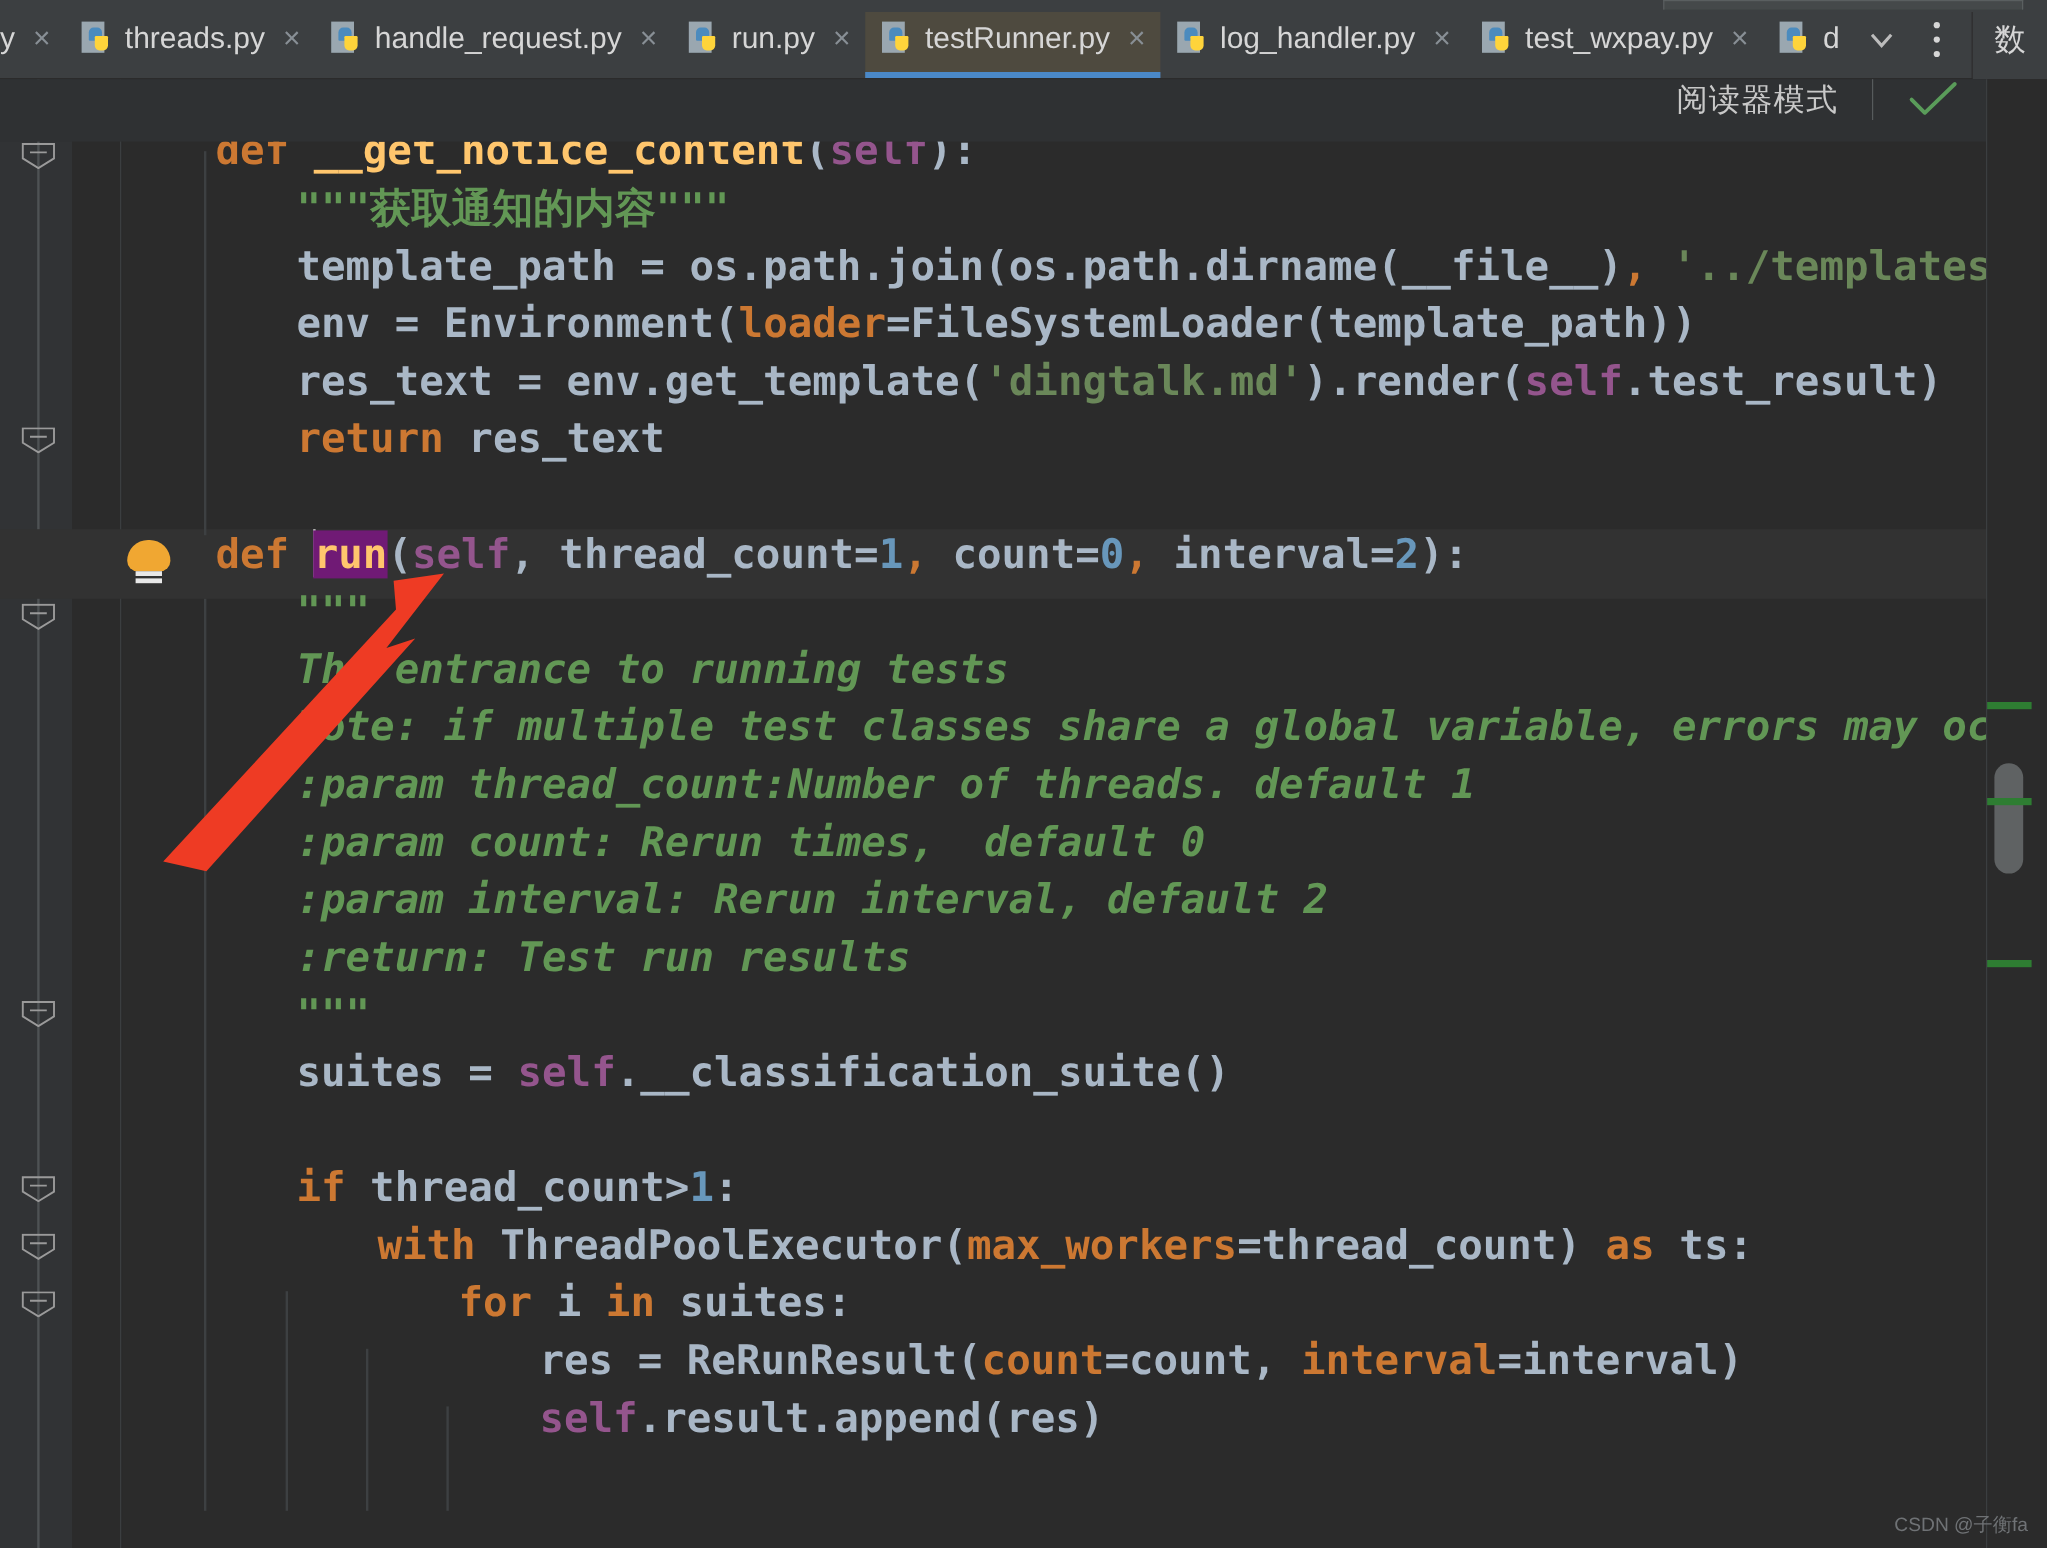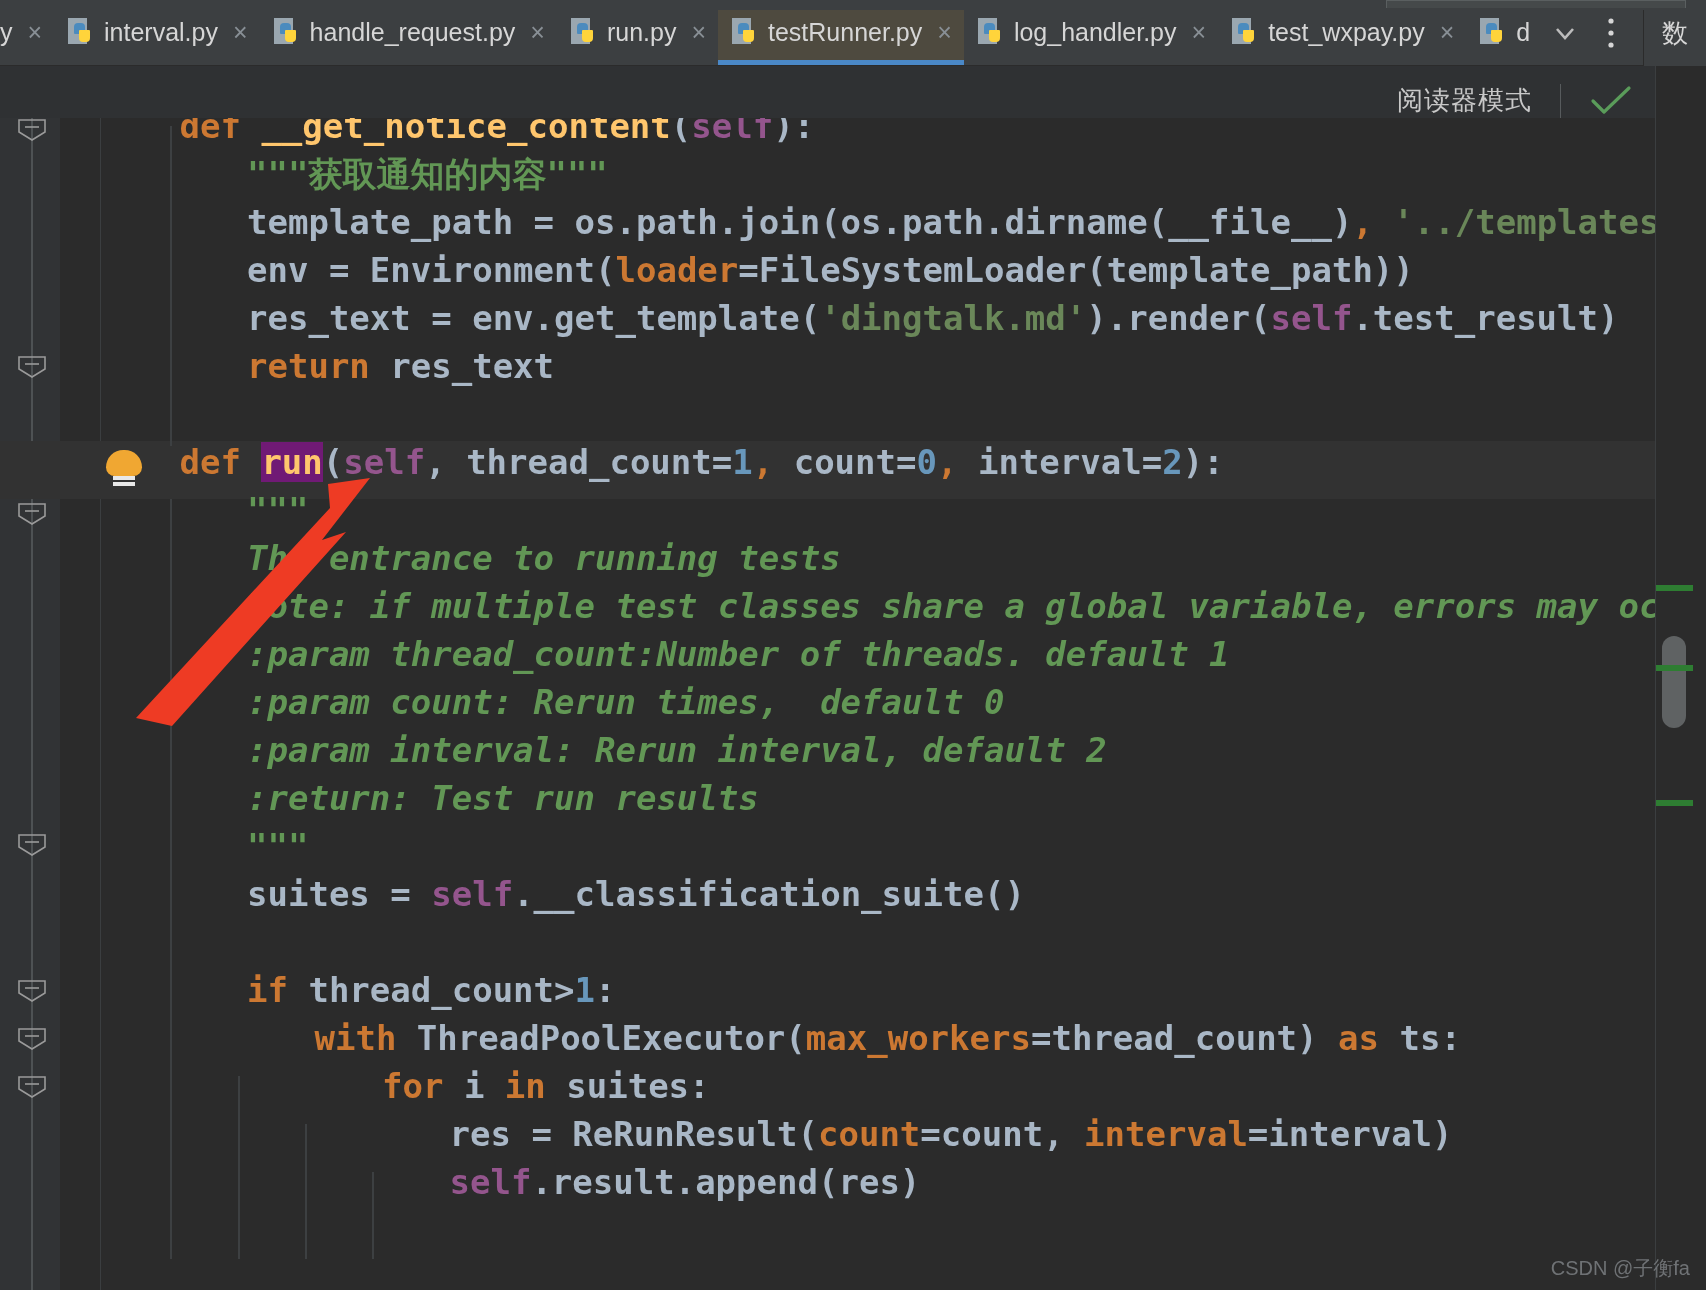--- a/index.html
+++ b/index.html
@@ -78,21 +78,21 @@
   }
   #topstrip .wfield{
     position:absolute; right:20px; top:0px; width:300px; height:8px;
     background:#45494a; border:1px solid #5a5f60; border-bottom:none;
   }
 
   
   #readerbar{
     position:absolute; top:66px; left:0; width:1655px; height:52px;
     background:#2f3133;
-    display:flex; align-items:flex-end; justify-content:flex-end;
+    display:flex; align-items:flex-start; justify-content:flex-end;
     gap:0px; padding-right:22px;
     z-index:4;
   }
   #reader-label{
     font-family:"Liberation Sans", sans-serif;
     font-size:26px; color:#c8c8c8; letter-spacing:1px;
   }
   #reader-sep{
     width:1px; height:34px; background:#575b5d; margin:0 28px;
   }
@@ -206,41 +206,41 @@
   
   #arrow{
     position:absolute; left:0; top:0; width:1706px; height:1290px;
     pointer-events:none; z-index:9;
   }
 
   
   #watermark{
     position:absolute; right:16px; bottom:8px;
     font-family:"Liberation Sans", sans-serif;
-    font-size:20px; color:#6f7275; z-index:10;
+    font-size:16px; color:#6f7275; z-index:10;
     white-space:nowrap;
   }
 </style>
 </head>
 <body>
 
 <div id="tabbar">
 
   <div class="tab clipped-left">
     <span>py</span>
     <span class="close">×</span>
   </div>
 
   <div class="tab">
     <span class="pyicon">
       <span class="sheet"></span>
         <span class="snake-b"></span>
         <span class="snake-y"></span>
     </span>
-    <span>interval.py</span>
+    <span>threads.py</span>
     <span class="close">×</span>
   </div>
 
   <div class="tab">
     <span class="pyicon">
       <span class="sheet"></span>
         <span class="snake-b"></span>
         <span class="snake-y"></span>
     </span>
     <span>handle_request.py</span>

